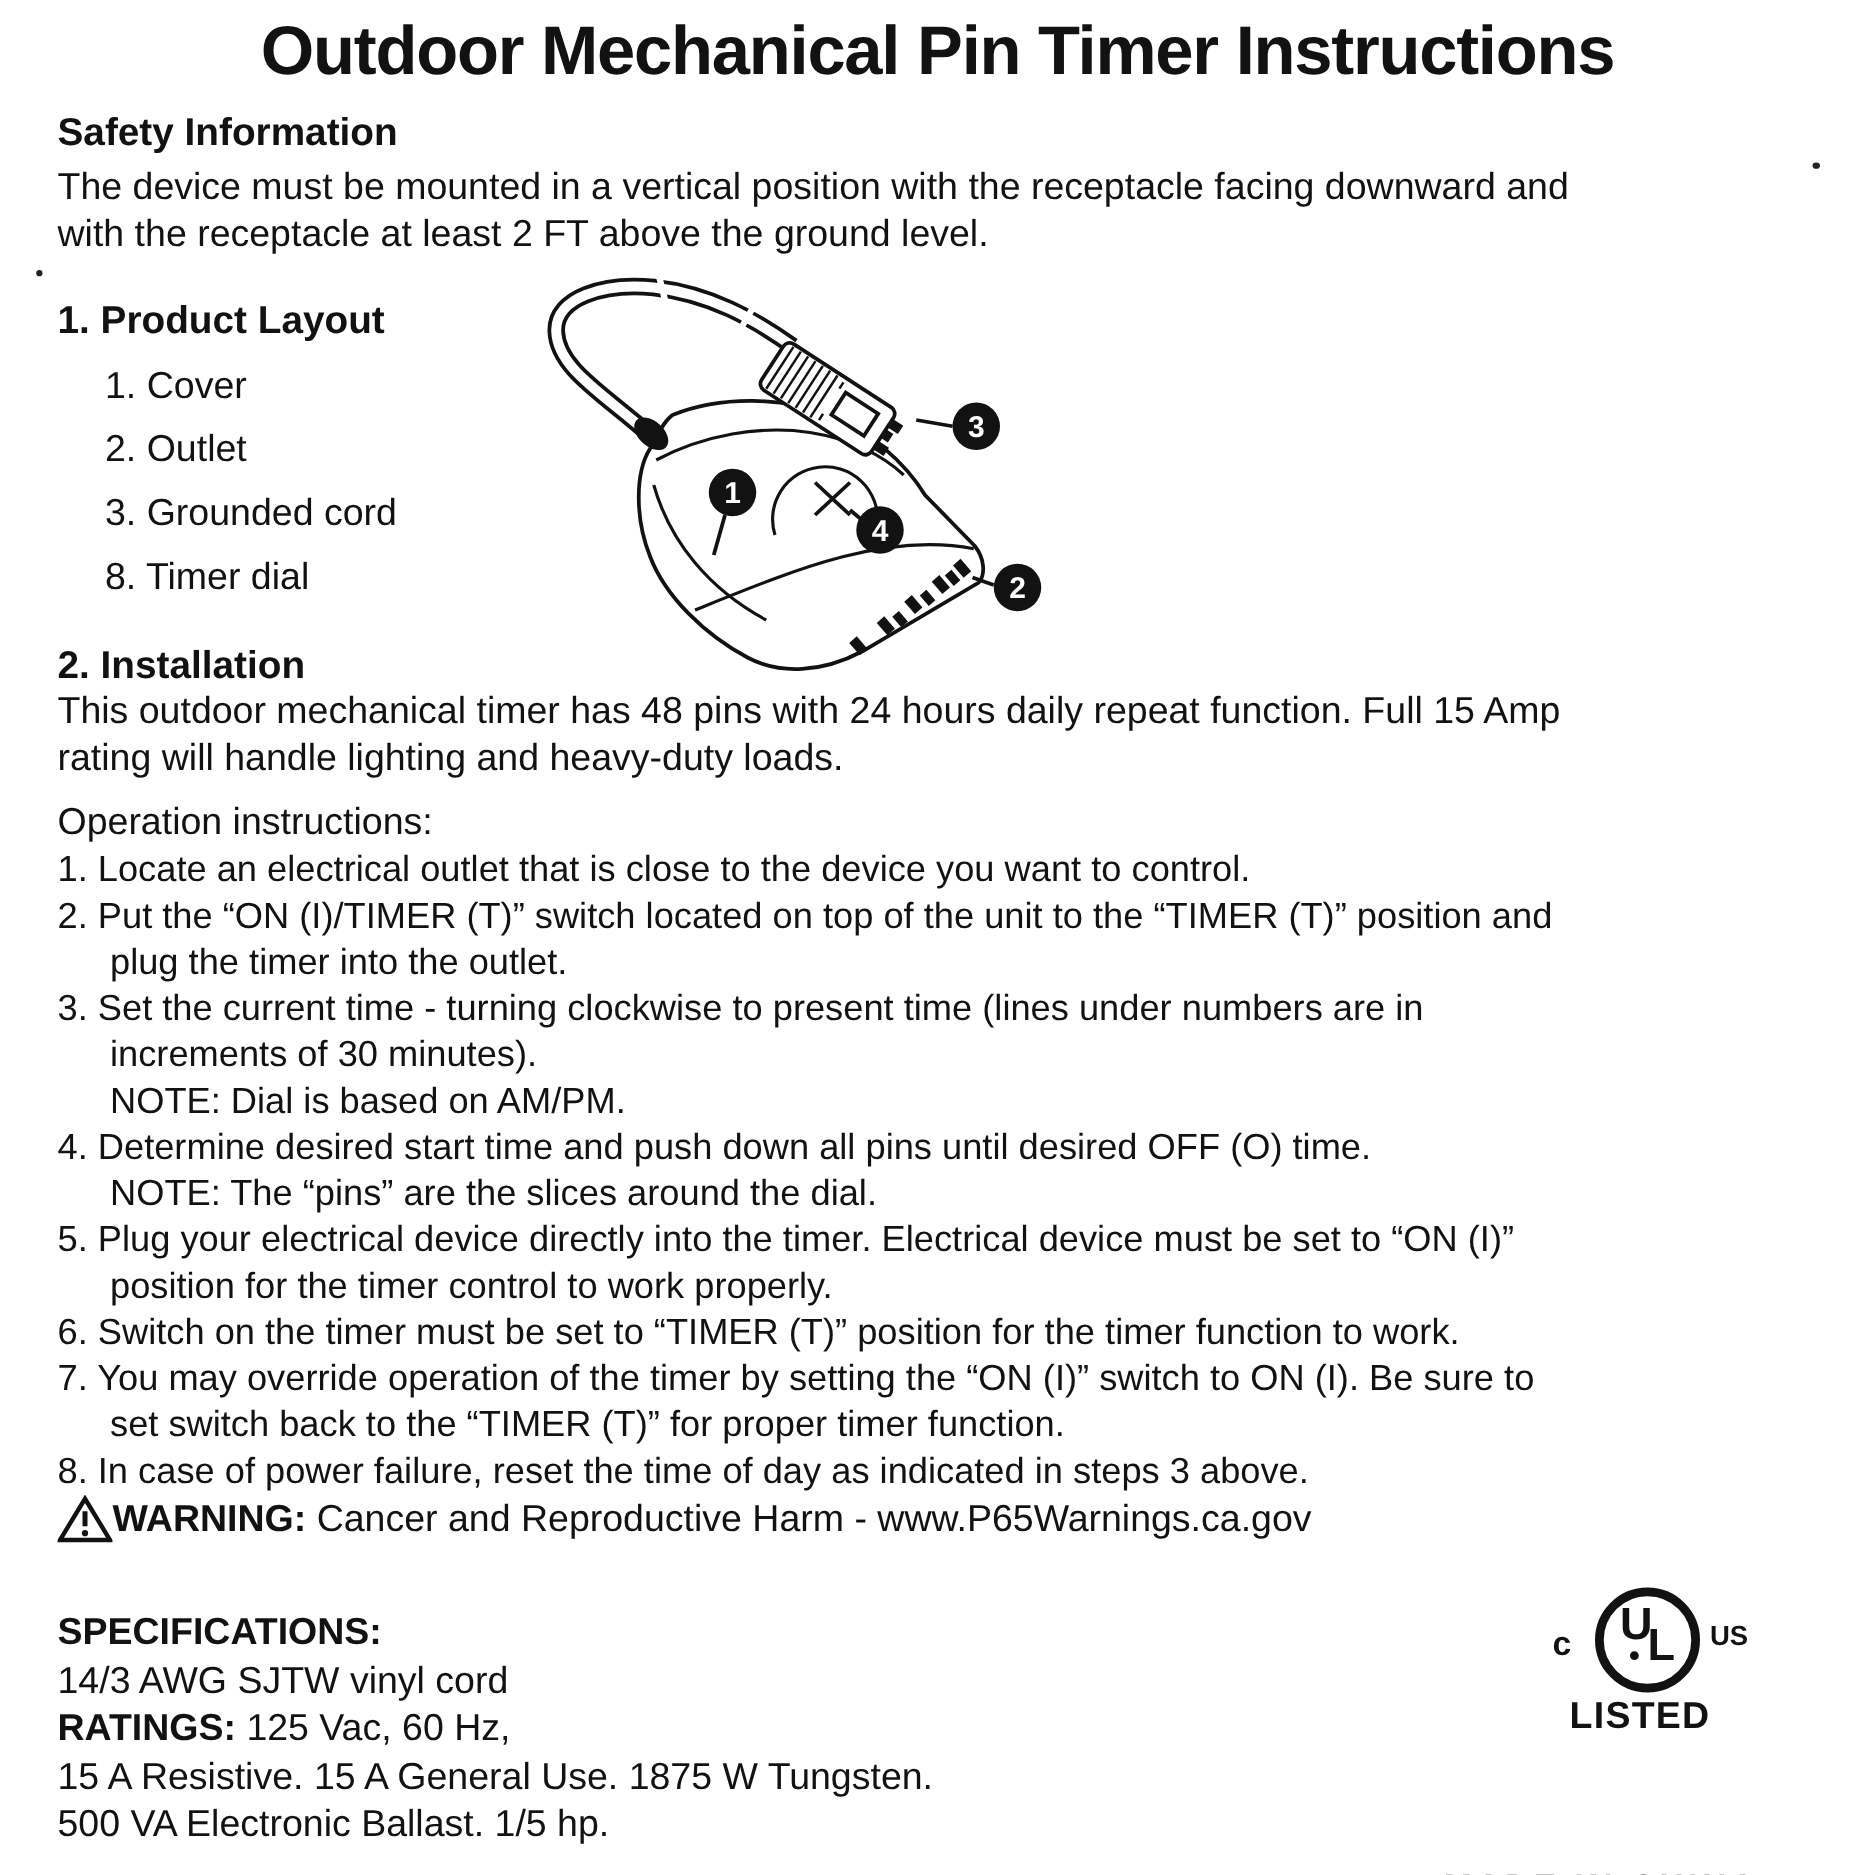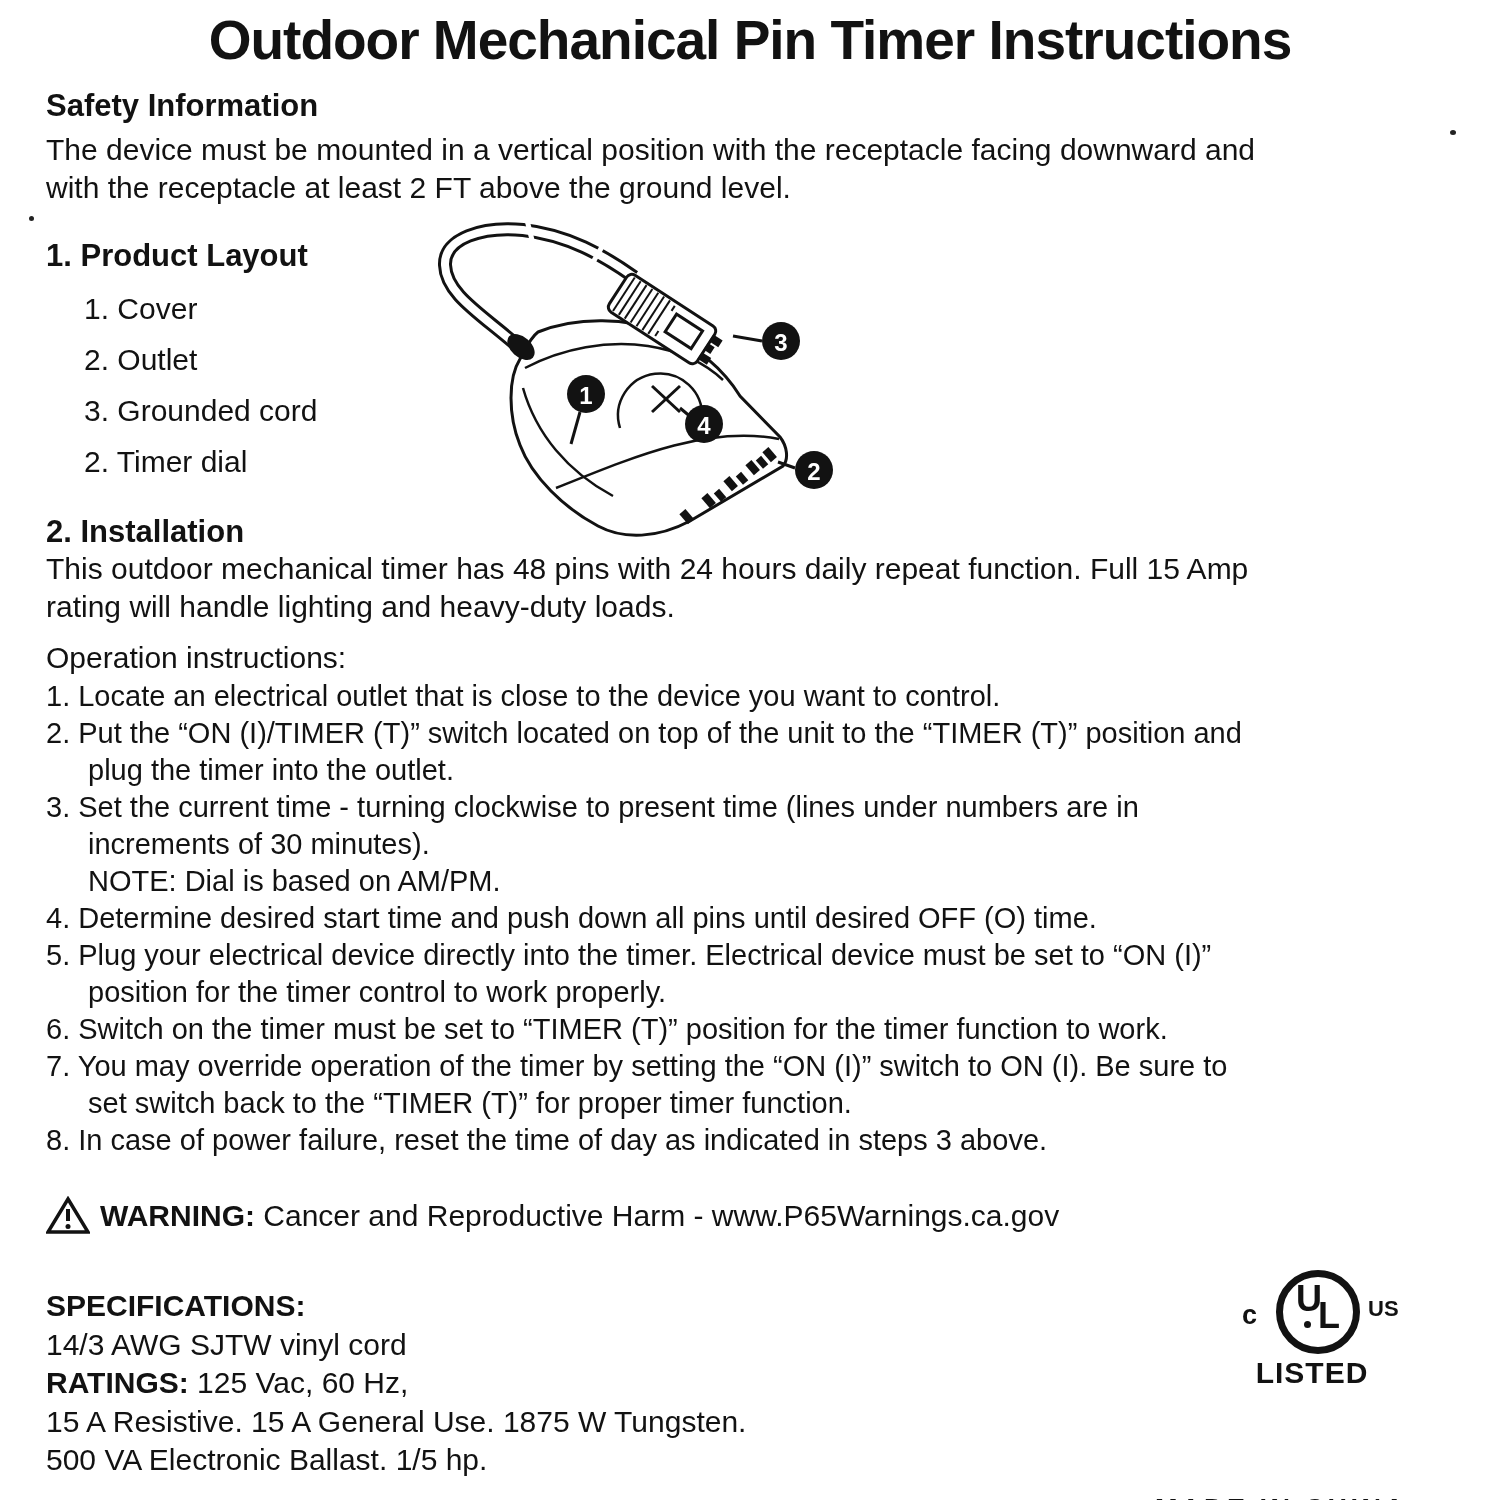--- a/index.html
+++ b/index.html
@@ -24,21 +24,21 @@
   #safety-para{left:46px;top:131px;}
   #product-heading{left:46px;top:238px;}
   #product-list{left:84px;top:283px;font-size:30px;line-height:51px;}
   #install-heading{left:46px;top:514px;}
   #install-para{left:46px;top:550px;}
   #op-heading{left:46px;top:641px;font-size:30px;}
   #op-list{left:46px;top:678px;font-size:29px;line-height:37px;}
   #op-list .cont{padding-left:42px;}
   #warning-row{
     left:46px;top:1196px;
-    display:flex;align-items:flex-start;gap:10px;
+    display:flex;align-items:flex-start;gap:0;
     font-size:30px;line-height:40px;
   }
   #warning-row .w-label{font-weight:700;}
   #spec-block{left:46px;top:1261px;font-size:30px;line-height:38.5px;margin-top:26px;}
   .b{font-weight:700;}
   
   #ul-mark{left:1232px;top:1268px;width:180px;height:130px;}
   #ul-circle{
     position:absolute;left:44px;top:2px;
     width:70px;height:70px;border:7px solid #121212;border-radius:50%;
@@ -71,21 +71,21 @@
   <div id="safety-para" class="abs body-txt">
     <div class="nowrap">The device must be mounted in a vertical position with the receptacle facing downward and</div>
     <div class="nowrap">with the receptacle at least 2 FT above the ground level.</div>
   </div>
 
   <div id="product-heading" class="abs h-bold nowrap">1. Product Layout</div>
   <div id="product-list" class="abs">
     <div class="nowrap">1. Cover</div>
     <div class="nowrap">2. Outlet</div>
     <div class="nowrap">3. Grounded cord</div>
-    <div class="nowrap">2. Timer dial</div>
+    <div class="nowrap">8. Timer dial</div>
   </div>
 
   <svg id="diagram" class="abs" viewBox="0 0 430 320">
 
     <g>
       <path d="M 92,128 C 55,95 18,75 17,45 C 16,18 55,6 95,10 C 140,15 175,35 206,57" fill="none" stroke="#121212" stroke-width="14"></path>
       <path d="M 92,128 C 55,95 18,75 17,45 C 16,18 55,6 95,10 C 140,15 175,35 206,57" fill="none" stroke="#ffffff" stroke-width="8"></path>
       <line x1="99" y1="0" x2="104" y2="20" stroke="#ffffff" stroke-width="5"></line>
       <line x1="175" y1="25" x2="164" y2="44" stroke="#ffffff" stroke-width="5"></line>
     </g>
@@ -170,20 +170,21 @@
 
   <div id="op-heading" class="abs nowrap">Operation instructions:</div>
   <div id="op-list" class="abs">
     <div class="nowrap num">1. Locate an electrical outlet that is close to the device you want to control.</div>
     <div class="nowrap num">2. Put the “ON (I)/TIMER (T)” switch located on top of the unit to the “TIMER (T)” position and</div>
     <div class="nowrap cont">plug the timer into the outlet.</div>
     <div class="nowrap num">3. Set the current time - turning clockwise to present time (lines under numbers are in</div>
     <div class="nowrap cont">increments of 30 minutes).</div>
     <div class="nowrap cont">NOTE: Dial is based on AM/PM.</div>
     <div class="nowrap num">4. Determine desired start time and push down all pins until desired OFF (O) time.</div>
+    <div class="nowrap cont">NOTE: The “pins” are the slices around the dial.</div>
     <div class="nowrap num">5. Plug your electrical device directly into the timer. Electrical device must be set to “ON (I)”</div>
     <div class="nowrap cont">position for the timer control to work properly.</div>
     <div class="nowrap num">6. Switch on the timer must be set to “TIMER (T)” position for the timer function to work.</div>
     <div class="nowrap num">7. You may override operation of the timer by setting the “ON (I)” switch to ON (I). Be sure to</div>
     <div class="nowrap cont">set switch back to the “TIMER (T)” for proper timer function.</div>
     <div class="nowrap num">8. In case of power failure, reset the time of day as indicated in steps 3 above.</div>
   </div>
 
   <div id="warning-row" class="abs">
     <svg width="44" height="40" viewBox="0 0 44 40">

